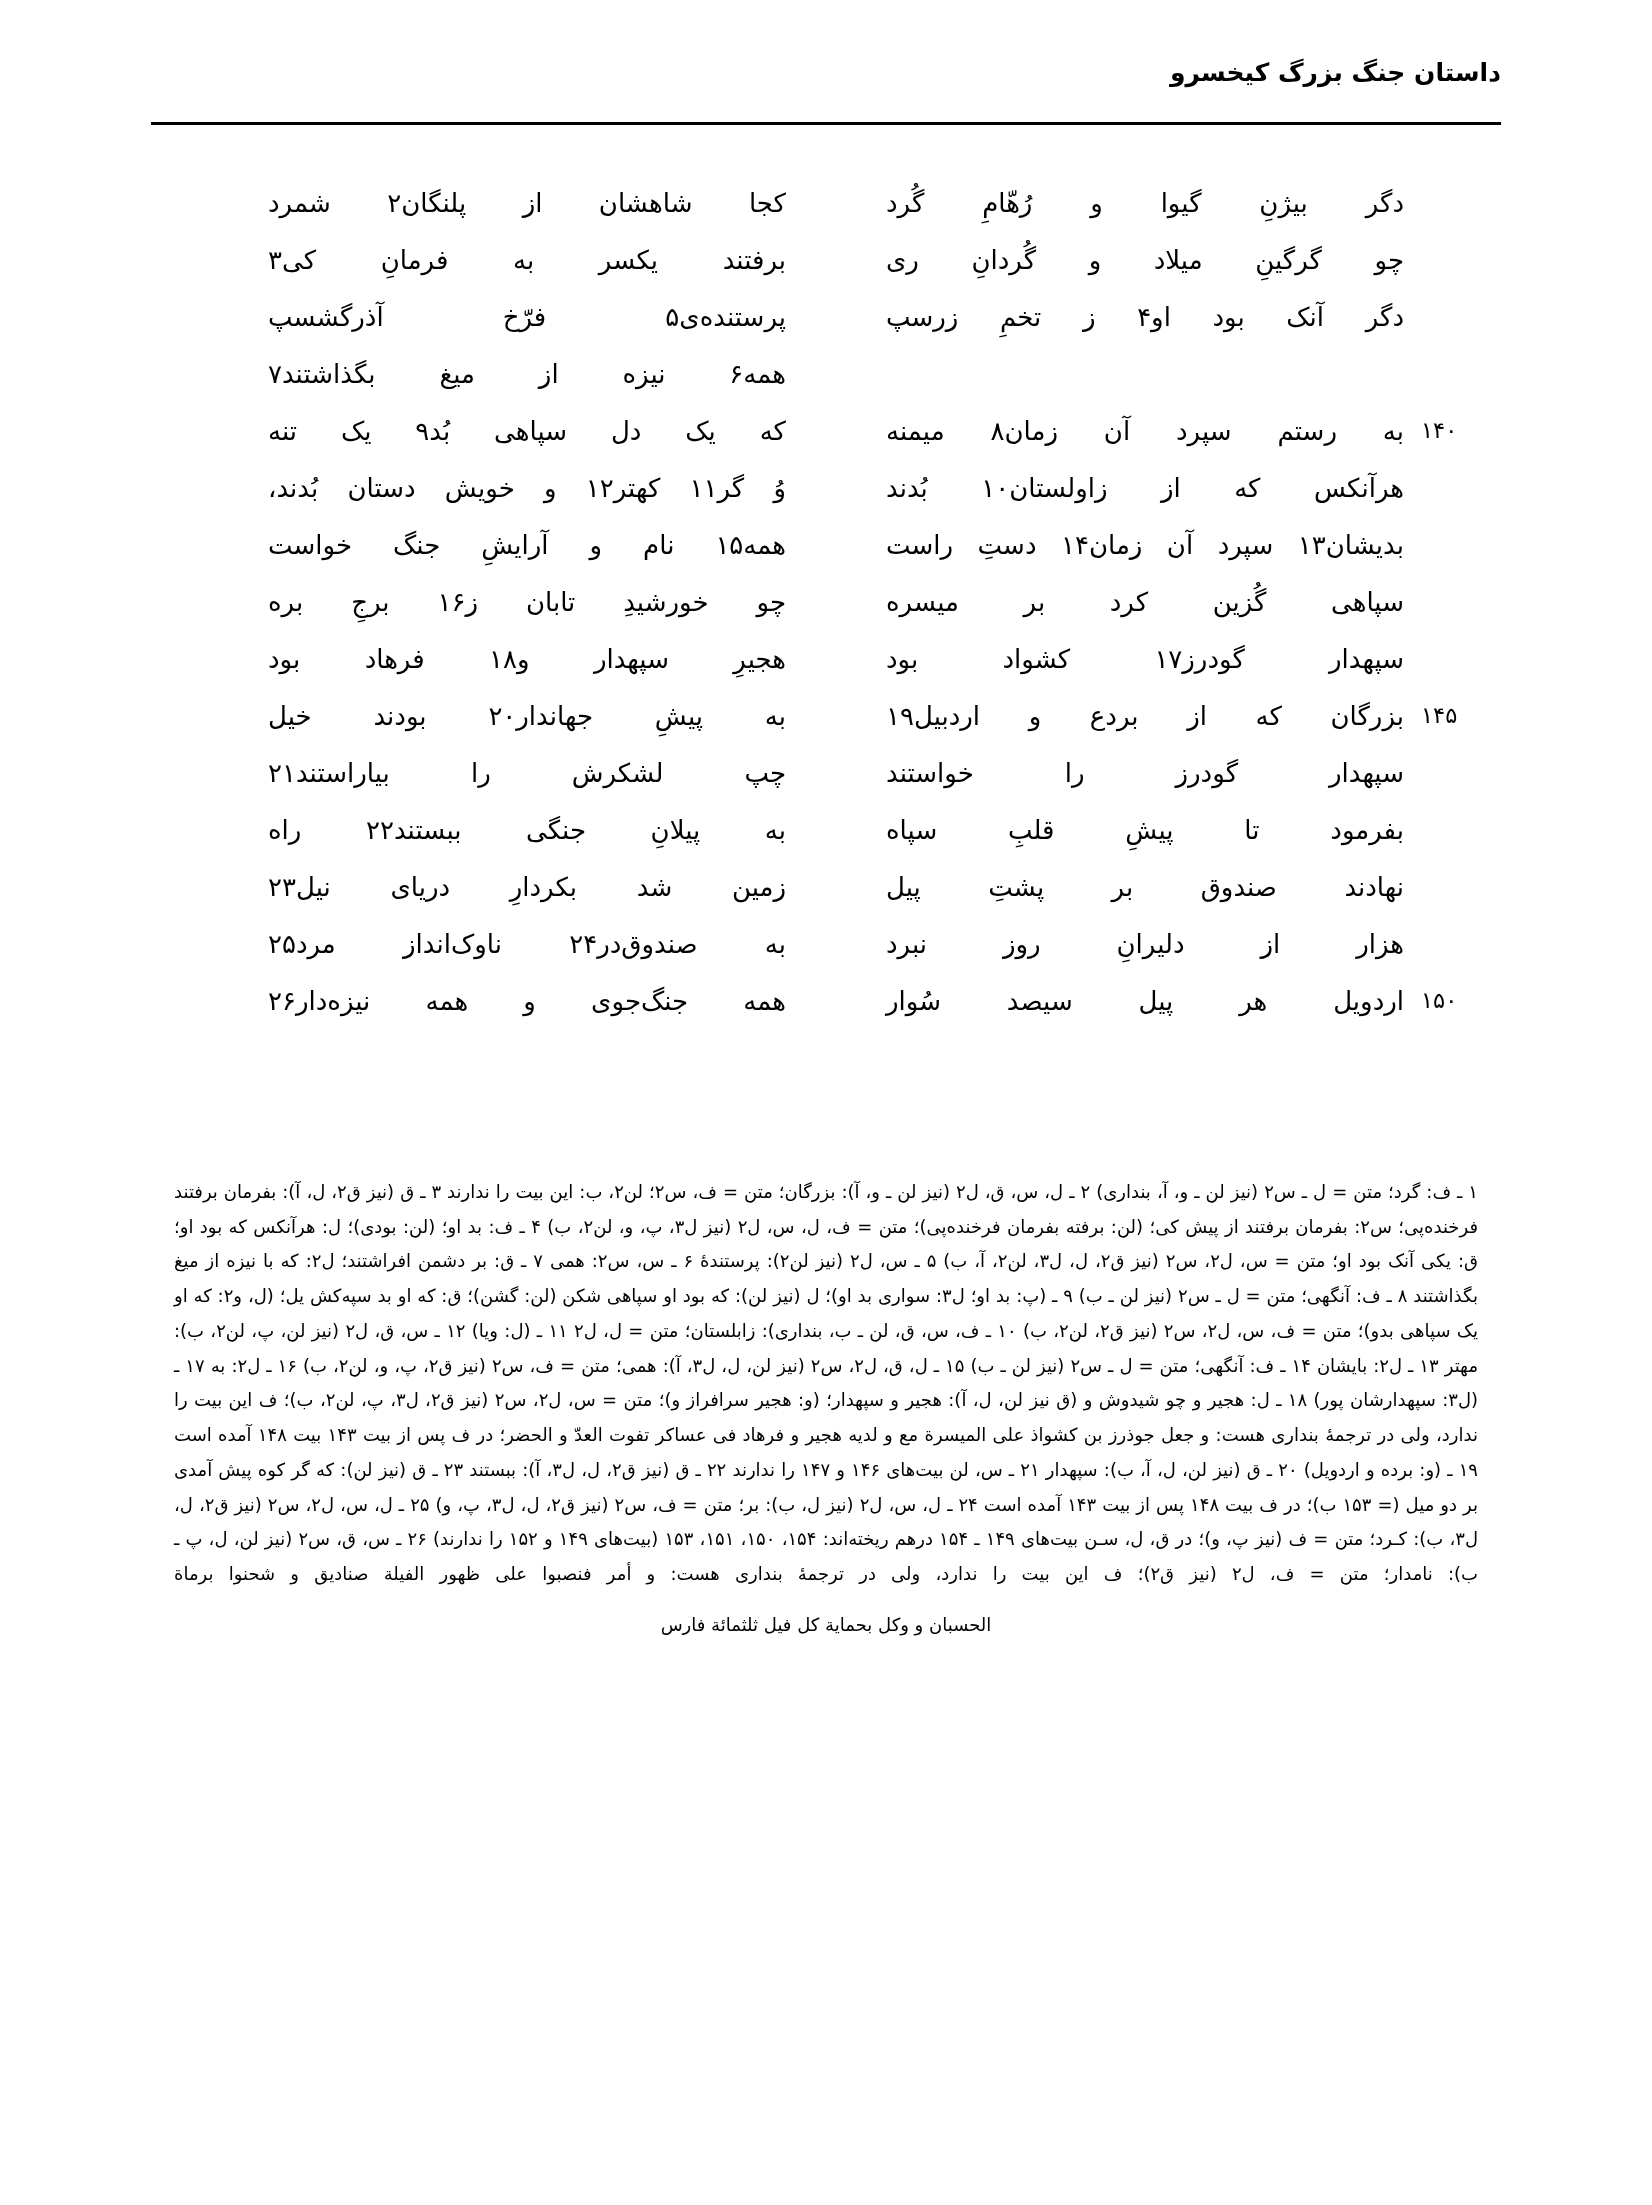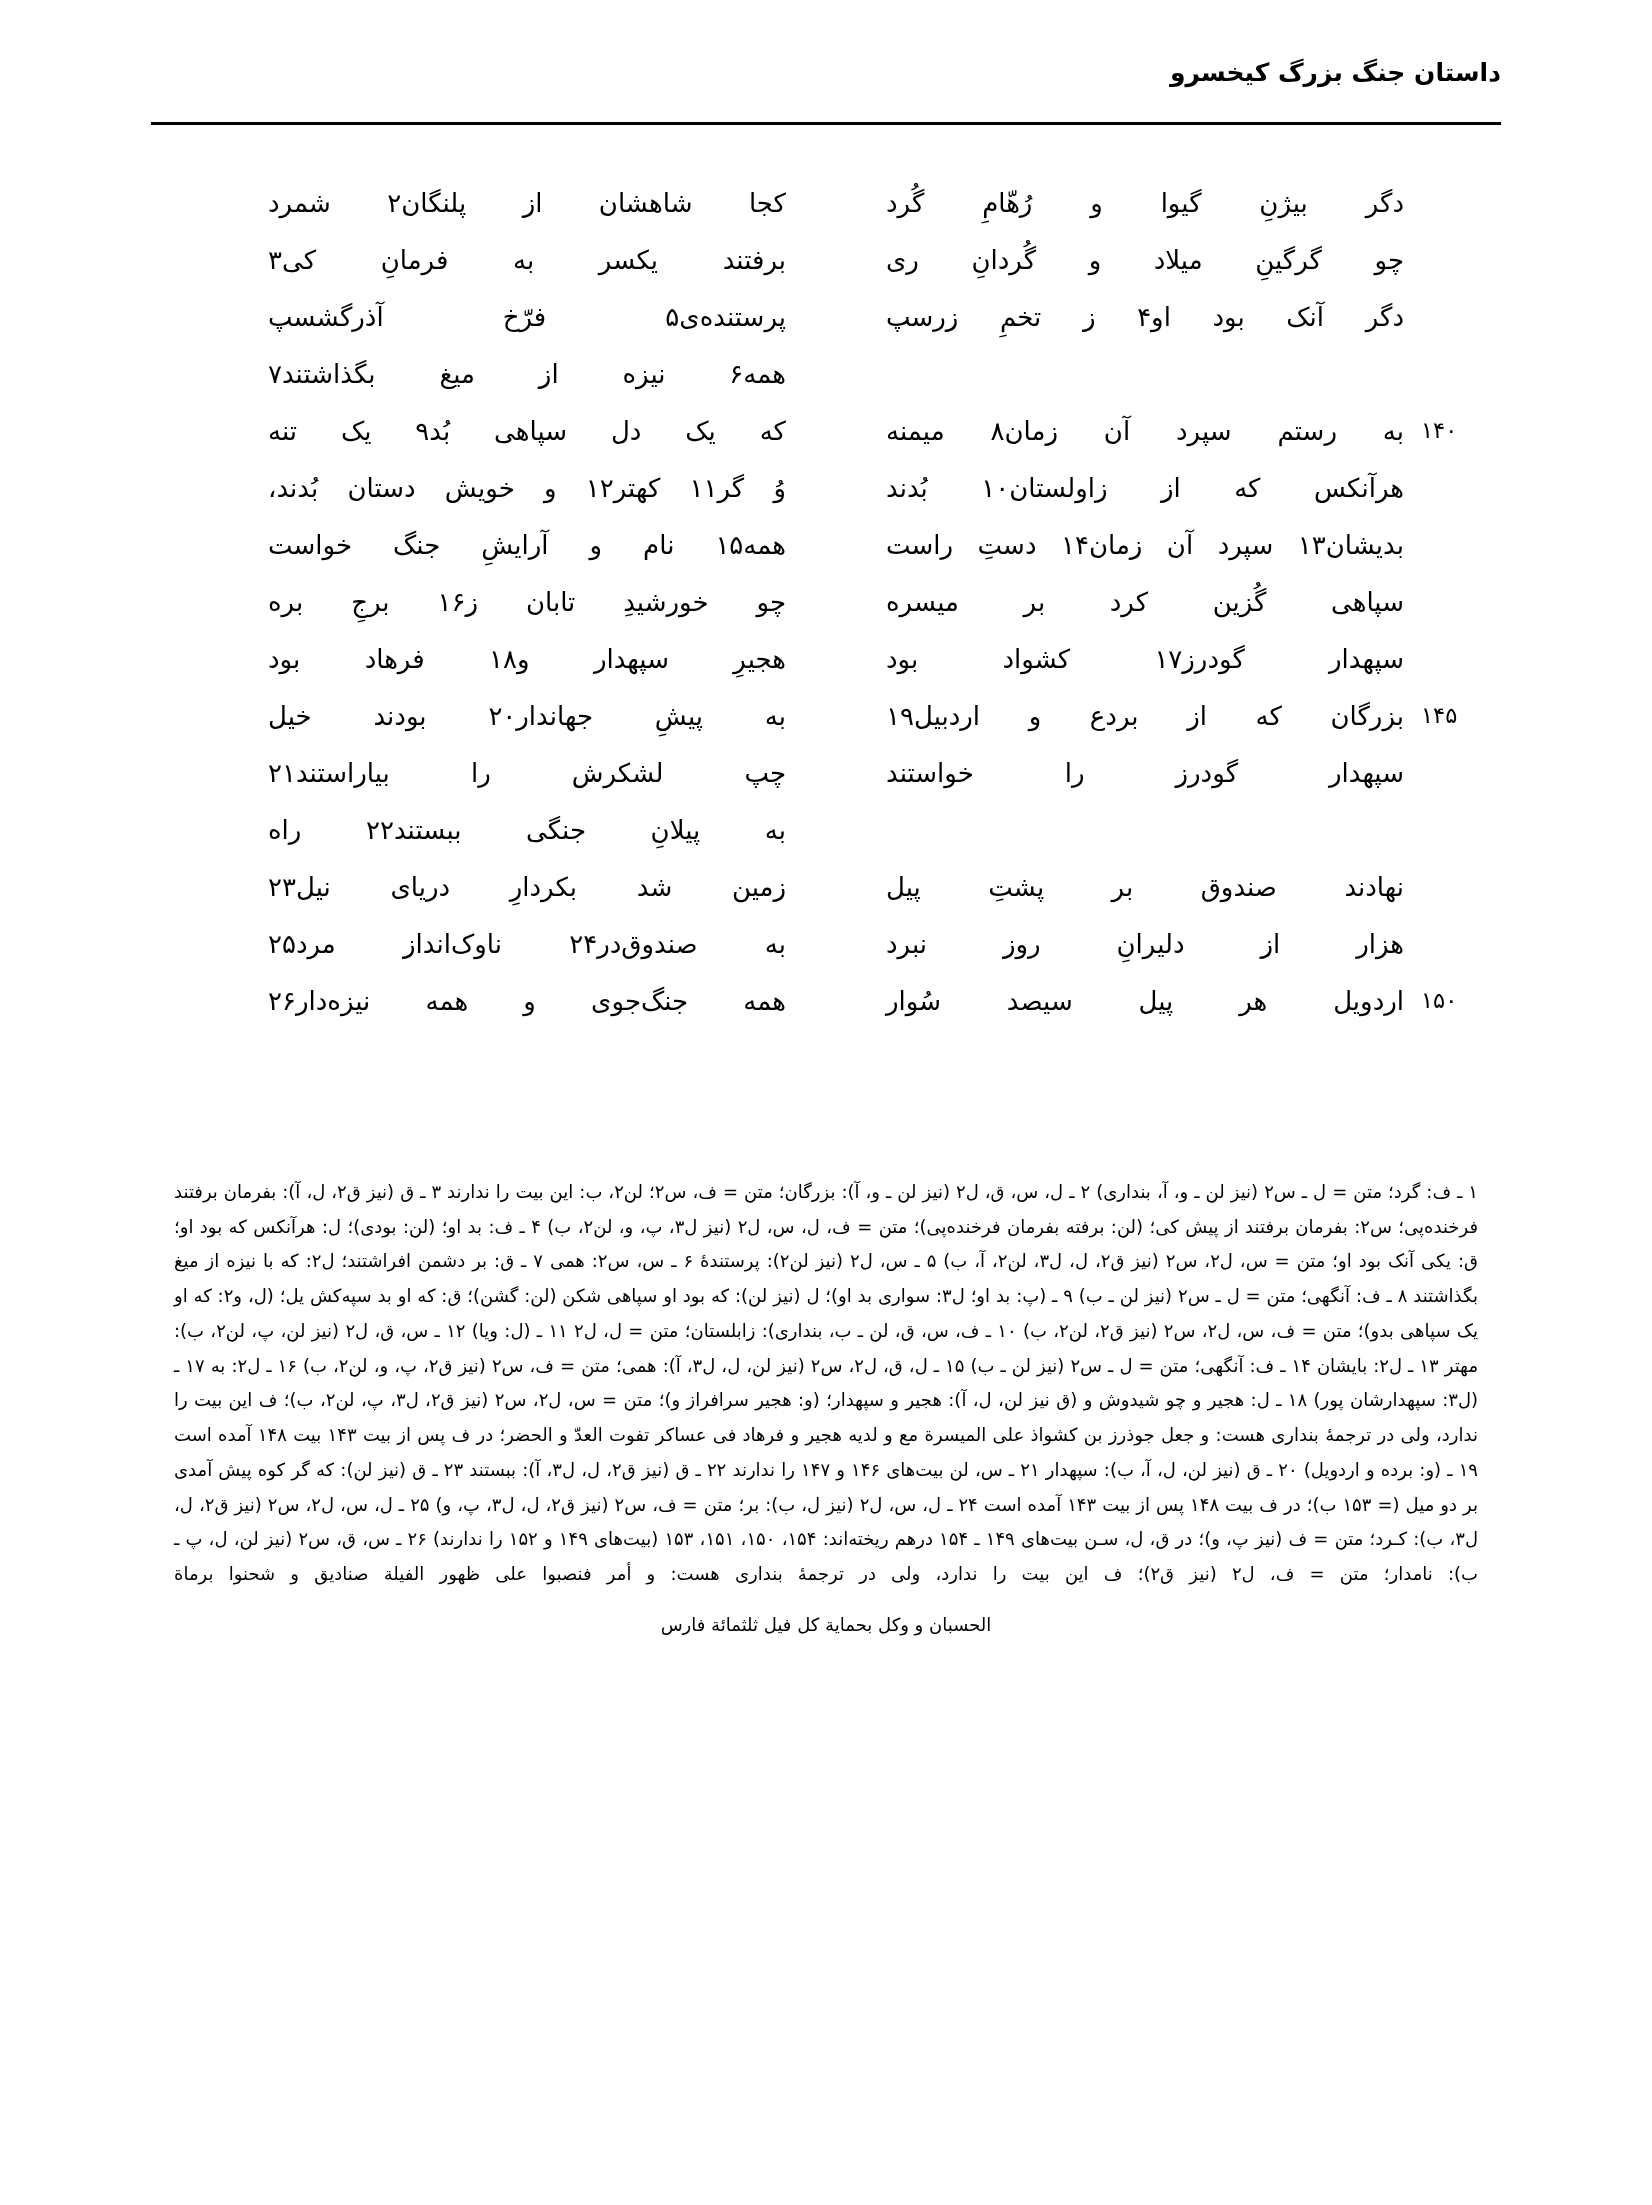--- a/index.html
+++ b/index.html
@@ -186,20 +186,21 @@
         <div class="hemistich right">بزرگان که از بردع و اردبیل۱۹</div>
         <div class="hemistich left">به پیشِ جهاندار۲۰ بودند خیل</div>
       </div>
       <div class="verse-row">
         <div class="verse-num"></div>
         <div class="hemistich right">سپهدار گودرز را خواستند</div>
         <div class="hemistich left">چپ لشکرش را بیاراستند۲۱</div>
       </div>
       <div class="verse-row">
         <div class="verse-num"></div>
+        <div class="hemistich right">بفرمود تا پیشِ قلبِ سپاه</div>
         <div class="hemistich left">به پیلانِ جنگی ببستند۲۲ راه</div>
       </div>
       <div class="verse-row">
         <div class="verse-num"></div>
         <div class="hemistich right">نهادند صندوق بر پشتِ پیل</div>
         <div class="hemistich left">زمین شد بکردارِ دریای نیل۲۳</div>
       </div>
       <div class="verse-row">
         <div class="verse-num"></div>
         <div class="hemistich right">هزار از دلیرانِ روز نبرد</div>

